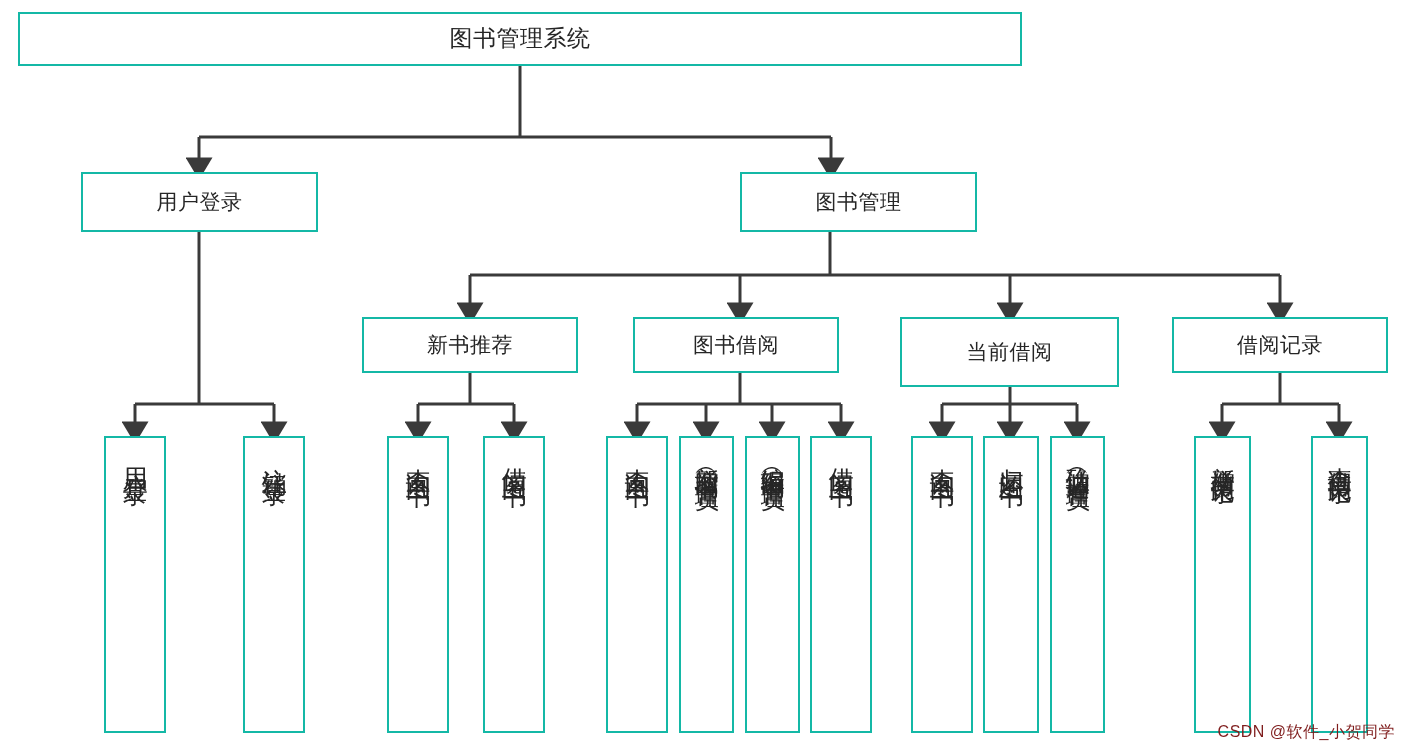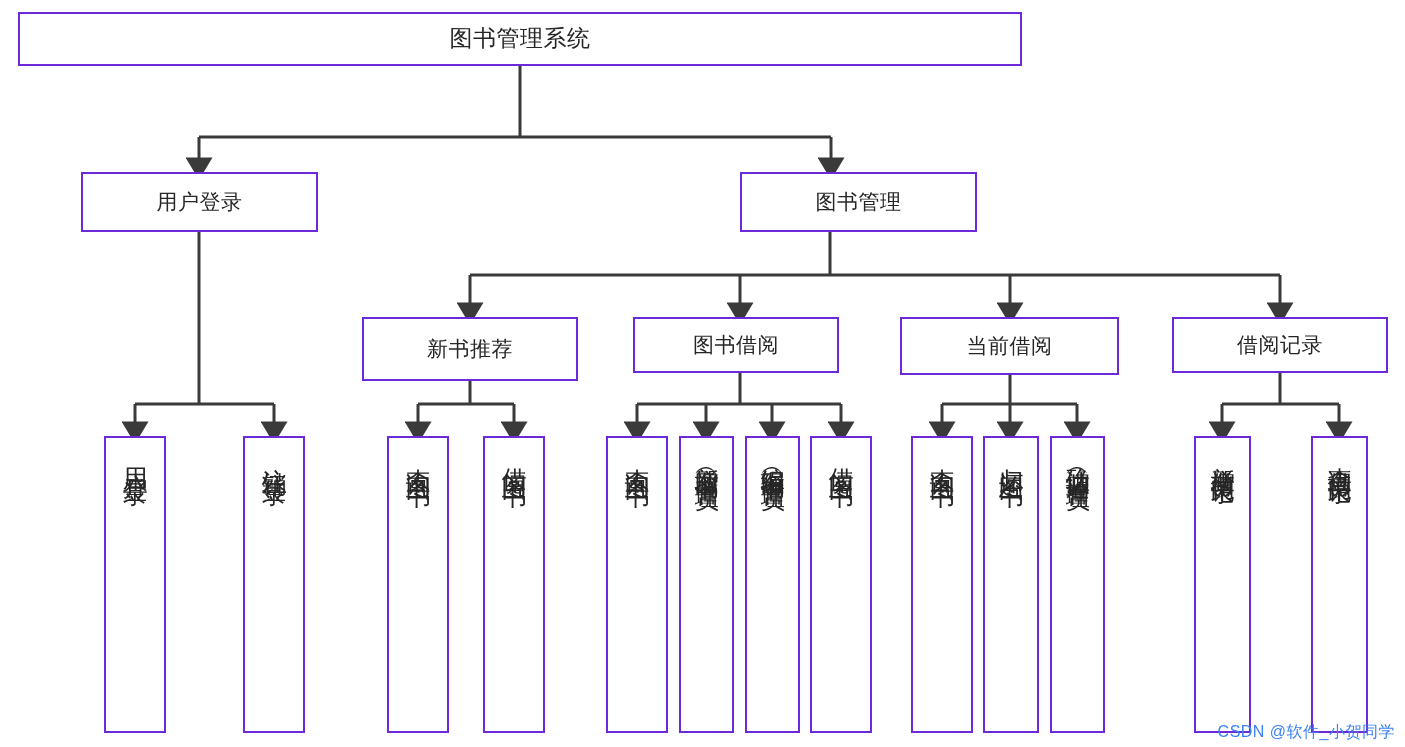--- a/index.html
+++ b/index.html
@@ -10,21 +10,21 @@
     font-family:"Liberation Sans","DejaVu Sans",sans-serif;
     overflow:hidden;
   }
   #canvas{position:relative;width:1405px;height:747px;}
   svg#edges{position:absolute;left:0;top:0;width:1405px;height:747px;pointer-events:none;}
 
   .node{
     position:absolute;
     box-sizing:border-box;
     background:#ffffff;
-    border:2px solid #6d28d9;
+    border:2px solid #14b8a6;
     display:flex;
     align-items:center;
     justify-content:center;
     color:#262626;
     z-index:2;
   }
   .node .label{
     display:block;
     line-height:1.18;
     letter-spacing:0.5px;
@@ -47,21 +47,21 @@
     letter-spacing:5px;
     white-space:normal;
     max-height:278px;
   }
   .node.leaf.narrow .label{font-size:24px;letter-spacing:3px;}
 
   #watermark{
     position:absolute;
     right:10px;bottom:4px;
     font-size:16px;
-    color:#3b82f6;
+    color:#7f1d1d;
     letter-spacing:0.5px;
     z-index:5;
     white-space:nowrap;
     text-align:center;
   }
 </style>
 </head>
 <body>
 
 <div id="canvas">
@@ -120,27 +120,27 @@
     <span class="label">图书管理系统</span>
   </div>
 
   <div class="node lvl2" style="left:81px;top:172px;width:237px;height:60px;">
     <span class="label">用户登录</span>
   </div>
   <div class="node lvl2" style="left:740px;top:172px;width:237px;height:60px;">
     <span class="label">图书管理</span>
   </div>
 
-  <div class="node lvl3" style="left:362px;top:317px;width:216px;height:64px;">
+  <div class="node lvl3" style="left:362px;top:317px;width:216px;height:56px;">
     <span class="label">新书推荐</span>
   </div>
   <div class="node lvl3" style="left:633px;top:317px;width:206px;height:56px;">
     <span class="label">图书借阅</span>
   </div>
-  <div class="node lvl3" style="left:900px;top:317px;width:219px;height:58px;">
+  <div class="node lvl3" style="left:900px;top:317px;width:219px;height:70px;">
     <span class="label">当前借阅</span>
   </div>
   <div class="node lvl3" style="left:1172px;top:317px;width:216px;height:56px;">
     <span class="label">借阅记录</span>
   </div>
 
   <div class="node leaf" style="left:104px;top:436px;width:62px;height:297px;">
     <span class="label">用户登录</span>
   </div>
   <div class="node leaf" style="left:243px;top:436px;width:62px;height:297px;">

